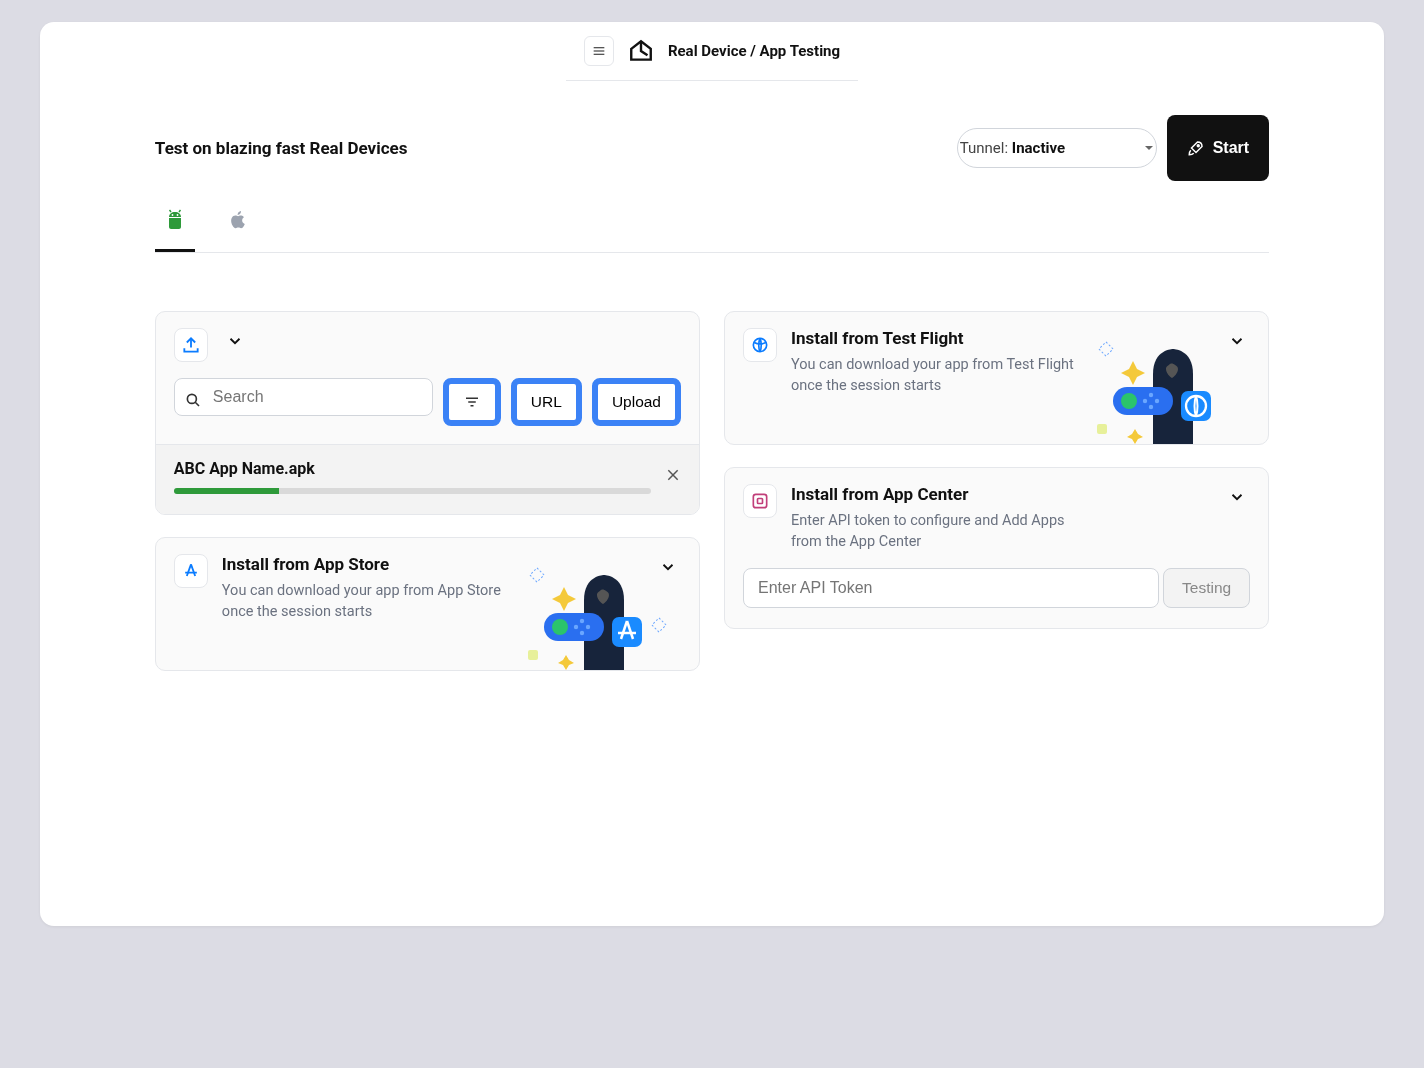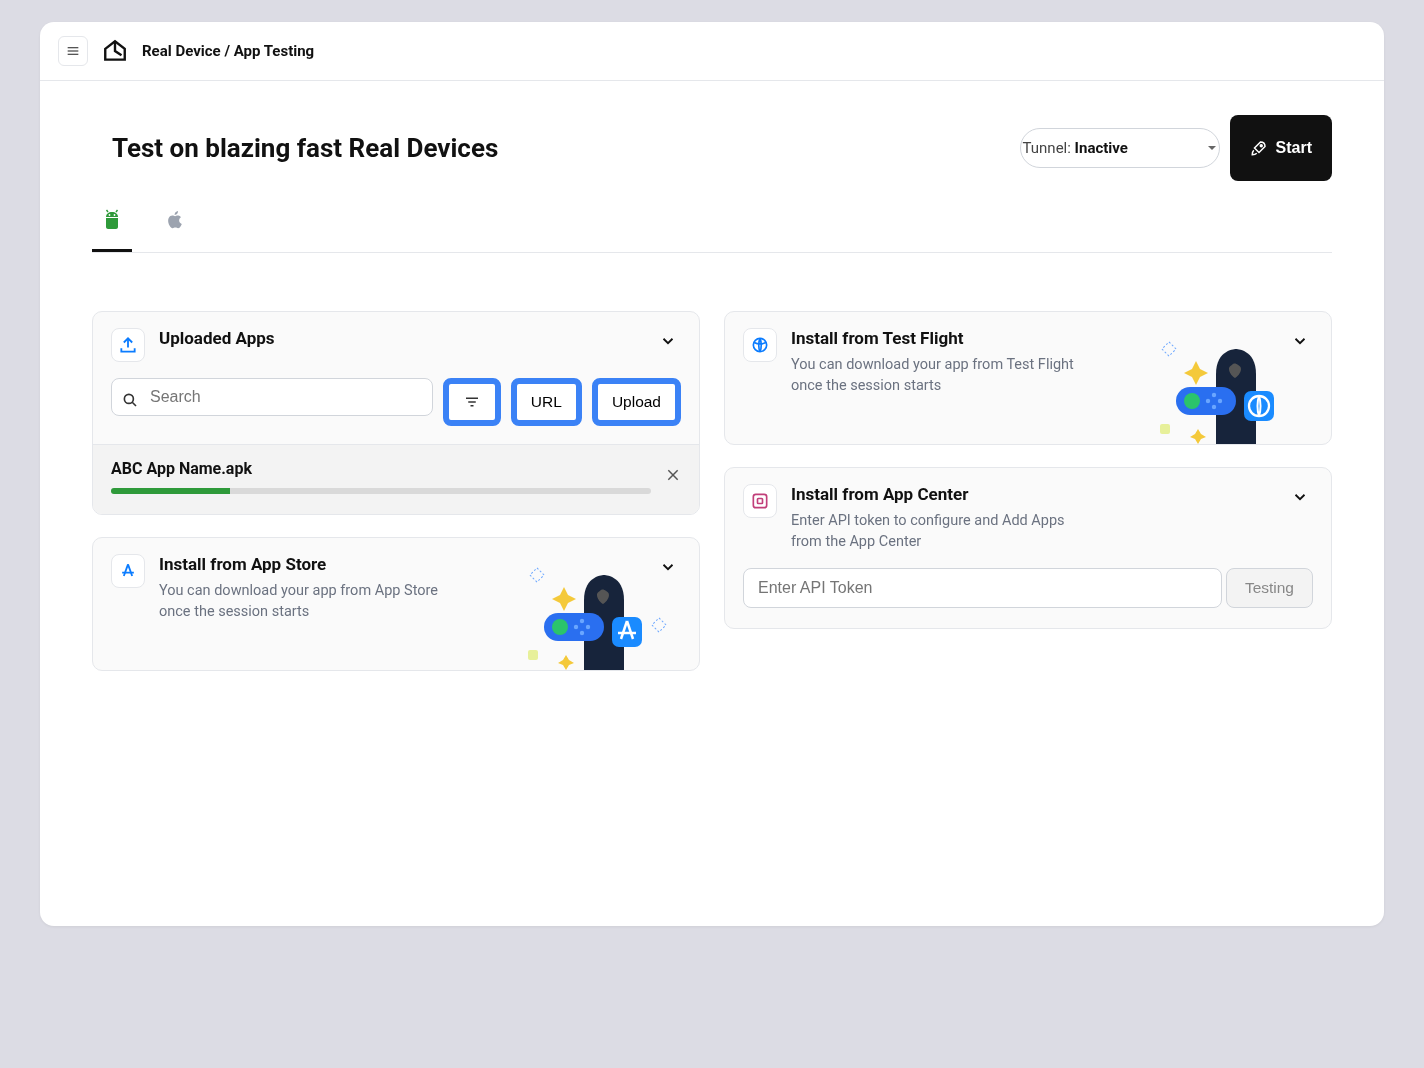--- a/index.html
+++ b/index.html
@@ -1,23 +1,23 @@
 <!DOCTYPE html>
 <html><head>
 <meta charset="utf-8">
 <style>
 * { box-sizing: border-box; margin: 0; padding: 0; }
 body { background: #dcdce4; font-family: -apple-system, BlinkMacSystemFont, "Segoe UI", Roboto, sans-serif; color: #111; width: 1424px; height: 1068px; overflow: hidden; }
-.window { background: #fff; border-radius: 14px; margin: 22px 40px; height: 904px; box-shadow: 0 1px 3px rgba(0,0,0,0.06); display: flex; flex-direction: column; }
+.window { background: #fff; border-radius: 14px; margin: 22px 40px; height: 904px; box-shadow: 0 1px 3px rgba(0,0,0,0.06); display: flex; flex-direction: column; align-items: center; }
 .topbar { display: flex; align-items: center; gap: 14px; padding: 14px 18px; border-bottom: 1px solid #e5e7eb; }
 .menu-btn { width: 30px; height: 30px; border: 1px solid #e5e7eb; border-radius: 6px; background: #fff; display: flex; align-items: center; justify-content: center; cursor: pointer; }
 .breadcrumb { font-weight: 700; font-size: 15px; color: #111; }
 .content { padding: 34px 52px; flex: 1; }
 .header-row { display: flex; justify-content: space-between; align-items: center; margin-bottom: 22px; }
-.page-title { font-size: 26px; font-weight: 700; margin-left: 20px; }
+.page-title { font-size: 17px; font-weight: 700; }
 .header-actions { display: flex; gap: 10px; align-items: center; }
 .tunnel { border: 1px solid #d1d5db; border-radius: 20px; background: #fff; padding: 10px 2px; display: flex; align-items: center; gap: 6px; font-size: 15px; cursor: pointer; min-width: 200px; justify-content: space-between; color: #444; }
 .tunnel .label { font-weight: 400; }
 .tunnel .status { font-weight: 700; color: #111; }
 .start-btn { background: #111; color: #fff; border: none; border-radius: 8px; padding: 24px 20px; font-size: 16px; font-weight: 700; display: flex; align-items: center; gap: 8px; cursor: pointer; }
 .os-tabs { display: flex; gap: 24px; border-bottom: 1px solid #e5e7eb; margin-bottom: 58px; }
 .os-tab { padding: 6px 8px 12px; cursor: pointer; border-bottom: 3px solid transparent; }
 .os-tab.active { border-bottom-color: #111; }
 .grid { display: grid; grid-template-columns: 1fr 1fr; gap: 24px; align-items: start; }
 .card { border: 1px solid #e5e7eb; border-radius: 10px; background: #fafafa; position: relative; overflow: hidden; }
@@ -111,23 +111,20 @@
 
         <div class="card">
           <div class="card-header">
             <div class="card-icon">
               <svg width="20" height="20" viewBox="0 0 24 24" fill="none" stroke="#0b7cff" stroke-width="2.2">
                   <path d="M4 16 V20 H20 V16"></path>
                   <path d="M12 4 V15"></path>
                   <path d="M7 9 L12 4 L17 9"></path>
                 </svg>
             </div>
-            <div class="titles">
-                <div class="card-title">Uploaded Apps</div>
-              </div>
             <div class="chev">
               <svg width="18" height="18" viewBox="0 0 24 24" fill="none" stroke="#111" stroke-width="2.5">
                   <path d="M6 9 L12 15 L18 9"></path>
                 </svg>
             </div>
           </div>
           <div class="search-row">
             <div class="search-wrap">
               <span class="search-icon">
                 <svg width="18" height="18" viewBox="0 0 24 24" fill="none" stroke="#333" stroke-width="2.2">

